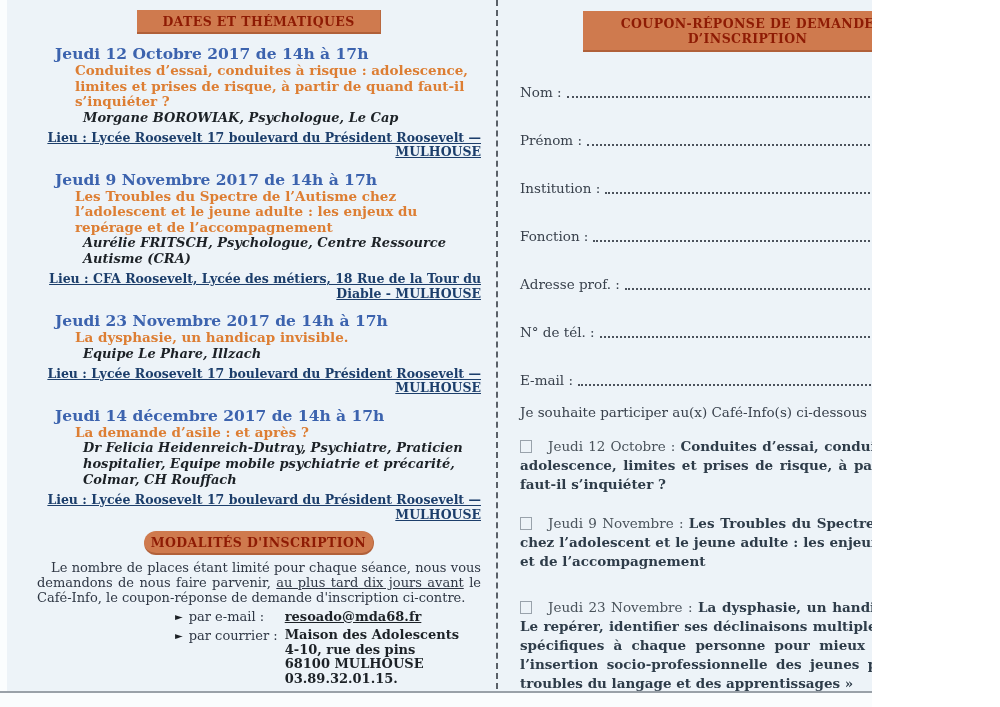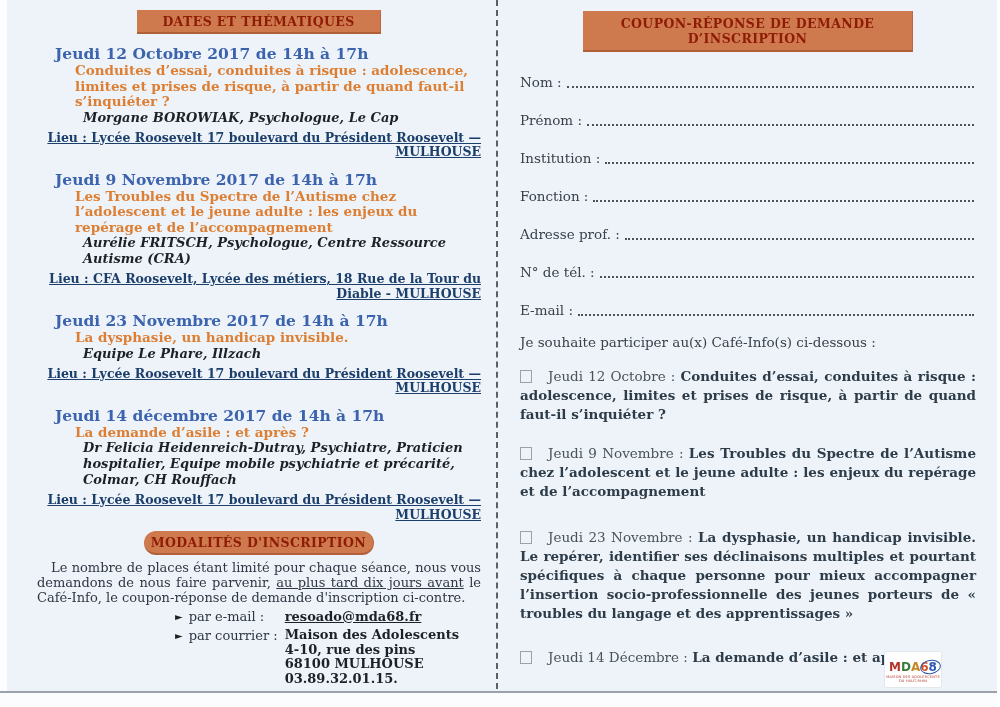--- a/index.html
+++ b/index.html
@@ -3,21 +3,21 @@
 <meta charset="utf-8">
 <style>
   * { margin: 0; padding: 0; box-sizing: border-box; }
   html, body { width: 1000px; height: 707px; }
   body {
     font-family: "DejaVu Serif", "Liberation Serif", serif;
     background: #ffffff;
   }
   .page {
     position: relative;
-    width: 997px; height: 707px;
+    width: 872px; height: 707px;
     background: var(--page-bg, #edf3f8);
     overflow: hidden;
   }
   .left-edge {
     position: absolute; left: 0; top: 0; width: 7px; height: 707px;
     background: #fbfdfe;
   }
   
   .col-left {
     position: absolute; left: 7px; top: 0; width: 482px; height: 692px;
@@ -80,21 +80,21 @@
     color: var(--ink, #2f3744); text-align: justify; text-indent: 14px;
   }
   .u { text-decoration: underline; }
   .contact-row { display: flex; margin-left: 138px; margin-top: 4px; }
   .arrow { font-size: 10px; color: #1c2126; margin-right: 6px; line-height: 15px; }
   .c-label { width: 96px; font-size: 13px; color: var(--ink, #2f3744); line-height: 15px; flex: none; }
   .c-value { font-size: 13px; font-weight: 700; color: #1c2126; line-height: 15px; }
   .addr div { font-size: 13px; font-weight: 700; color: #1c2126; line-height: 14.5px; }
   .confirm { margin-top: 4px; font-weight: 700; font-size: 13px; color: #1c2126; line-height: 15px; }
   
-  .field-row { display: flex; align-items: flex-end; margin-top: 22px; height: 16px; text-align: center; }
+  .field-row { display: flex; align-items: flex-end; margin-top: 32px; height: 16px; text-align: center; }
   .field-row:first-of-type { margin-top: 24px; }
   .f-label { font-size: 13.5px; color: #39414c; line-height: 16px; white-space: nowrap; }
   .dots { flex: 1; border-bottom: 2px dotted #4c525c; margin: 0 2px 2px 5px; height: 12px; }
   .intro { margin-top: 16px; font-size: 13.5px; color: #39414c; }
   .option { font-size: 13.5px; line-height: 19px; text-align: justify; color: #49525a; }
   .opt-1 { margin-top: 17px; }
   .opt-2 { margin-top: 20px; }
   .opt-3 { margin-top: 27px; }
   .opt-4 { margin-top: 25px; }
   .cbx {

